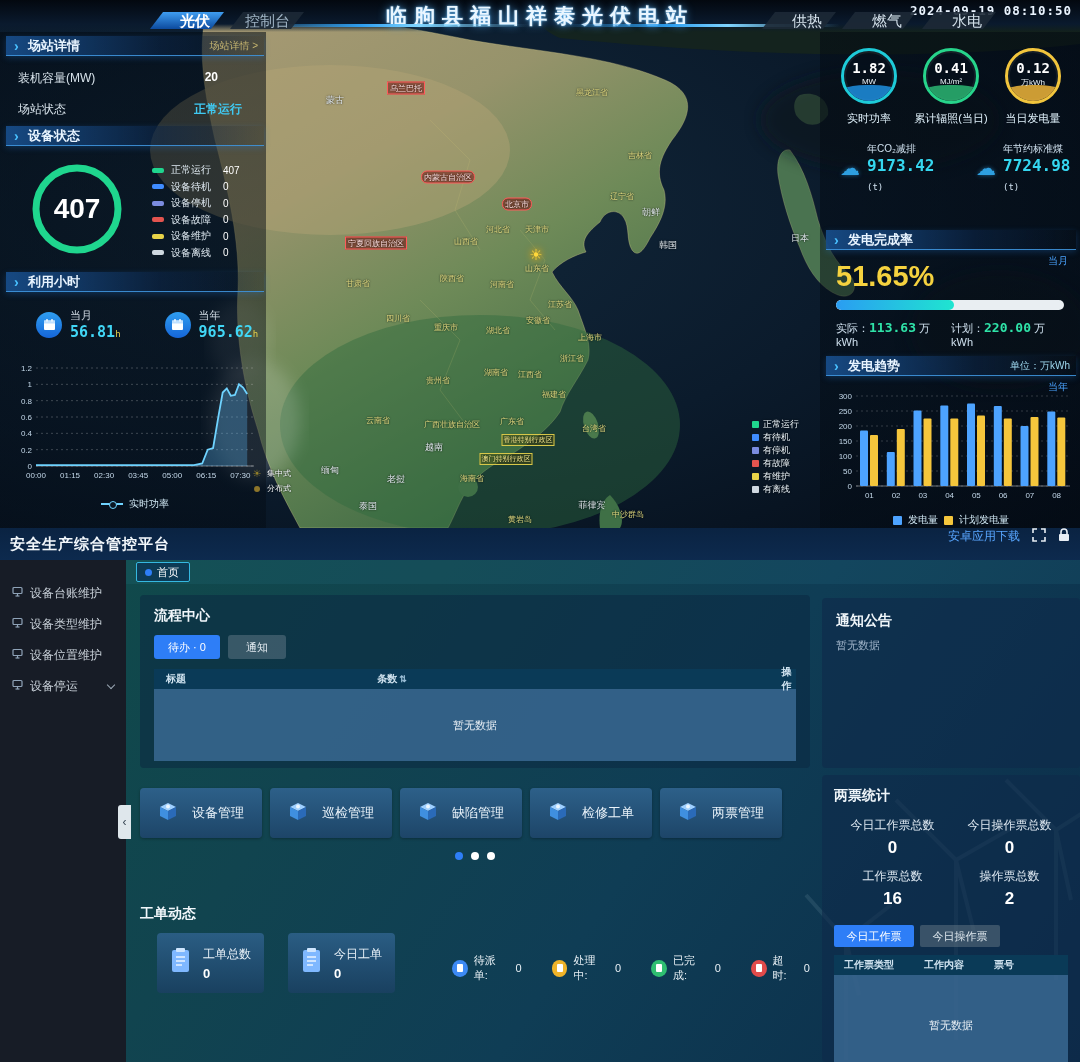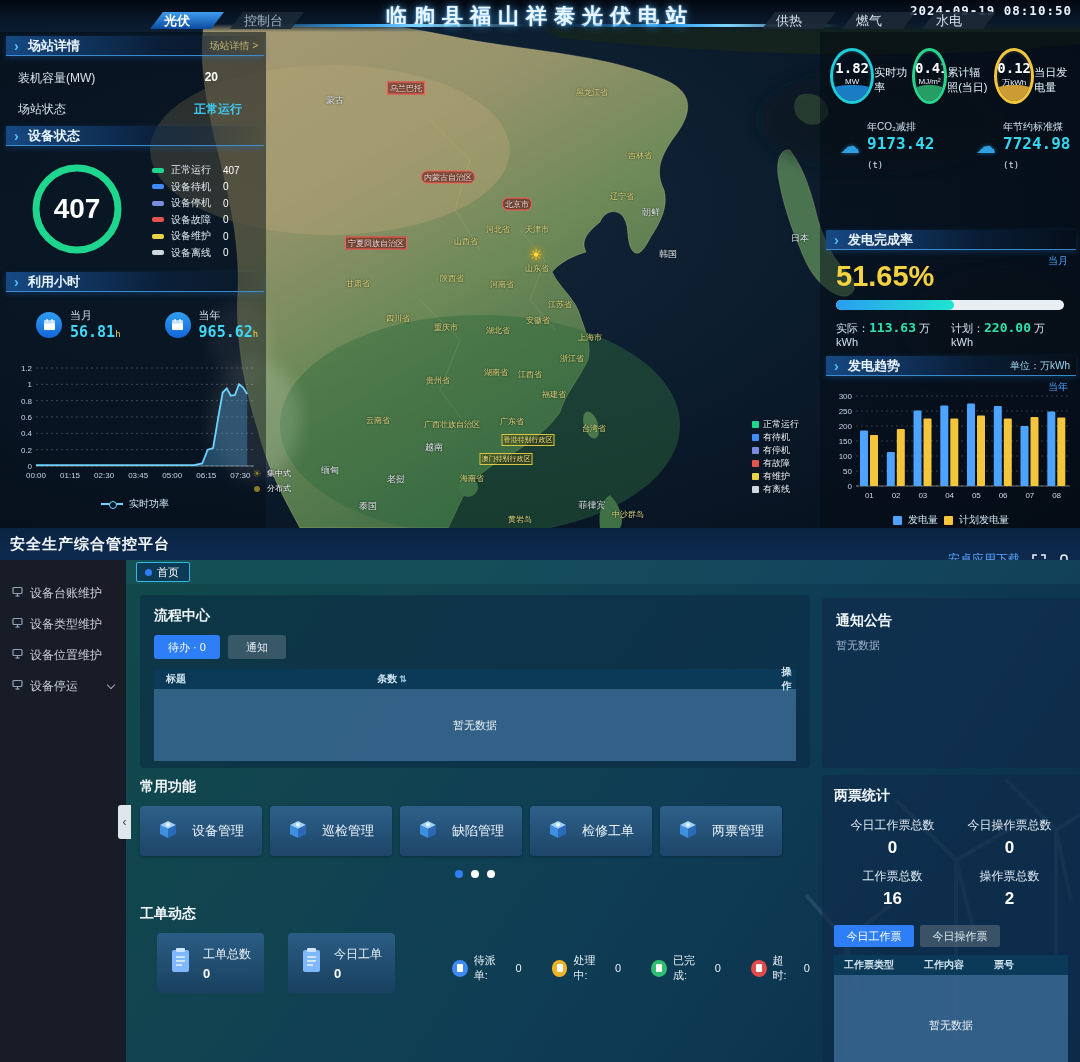--- a/index.html
+++ b/index.html
@@ -32,21 +32,21 @@
     background:linear-gradient(180deg,#03080f 0%,#0a1a2e 75%,rgba(10,26,46,0)); }
   .hdr-title { position:absolute; left:50%; top:2px; transform:translateX(-50%); font-size:21px; font-weight:bold;
     letter-spacing:7px; color:#eaf6ff; text-shadow:0 0 8px rgba(80,180,255,.9),0 0 2px #9fd8ff; white-space:nowrap; }
   .hdr-swoosh { position:absolute; top:24px; height:3px; border-radius:2px; z-index:5;
     background:linear-gradient(90deg,rgba(40,140,230,0),#2f9ff0 40%,#7fd4ff 60%,rgba(40,140,230,0)); }
   .hdr-datetime { position:absolute; right:8px; top:3px; font-size:12.5px; font-weight:bold; color:#eaf4ff;
     font-family:"DejaVu Sans Mono",monospace; letter-spacing:1px; }
   .tabs { position:absolute; top:12px; display:flex; gap:6px; z-index:6; }
   .tabs-left { left:150px; }
   .tabs-right { left:762px; }
-  .s-tab { min-width:74px; padding:0 14px; height:17px; line-height:17px; text-align:left; font-size:13px; color:#9fb3c4;
+  .s-tab { min-width:74px; padding:0 14px; height:17px; line-height:17px; text-align:right; font-size:15px; color:#9fb3c4;
     background:rgba(29,41,54,.9); clip-path:polygon(13px 0,100% 0,calc(100% - 13px) 100%,0 100%); cursor:pointer; }
   .s-tab.active { background:linear-gradient(180deg,#3f9df0,#0c4a9e); color:#fff; font-weight:bold; }
   .tabs-right .s-tab { color:#d5e2ec; }
 
   .panel { position:absolute; z-index:4; }
   .pL { left:6px; width:258px; }
   .pR { left:826px; width:250px; }
   .phead { position:relative; height:20px; line-height:20px; padding-left:22px; font-size:13px; font-weight:bold; color:#e8f4ff;
     background:linear-gradient(90deg,rgba(23,76,136,.95),rgba(12,40,78,.5) 60%,rgba(12,40,78,0));
     border-bottom:1px solid rgba(62,148,220,.9); box-shadow:0 2px 6px rgba(40,130,230,.25); }
@@ -74,21 +74,21 @@
   .util-lab { font-size:11px; color:#cfd9e2; }
   .util-val { font-size:15px; font-weight:bold; color:#41d6f5; font-family:"DejaVu Sans Mono",monospace; }
   .util-val .u { font-size:9px; color:#e8d34a; font-weight:normal; }
 
   .chart-legend { display:flex; justify-content:center; align-items:center; gap:6px; margin-top:1px; font-size:10px; color:#cfe6f2; }
   .lineglyph { display:inline-block; width:22px; height:2px; background:#6fd3ff; position:relative; }
   .lineglyph::after { content:""; position:absolute; left:8px; top:-2px; width:6px; height:6px; border-radius:50%; background:#0a1622; border:1.5px solid #6fd3ff; }
   .sq { display:inline-block; width:9px; height:9px; border-radius:1px; }
 
   .gauge-row { display:flex; justify-content:space-between; padding:12px 4px 0 4px; }
-  .gauge { width:78px; display:flex; flex-direction:row; align-items:center; }
+  .gauge { width:78px; display:flex; flex-direction:column; align-items:center; }
   .gauge-circle { position:relative; width:56px; height:56px; border-radius:50%; border:3px solid; overflow:hidden;
     box-shadow:0 0 0 2px rgba(255,255,255,.06) inset; background:rgba(5,16,28,.4); }
   .gauge-wave { position:absolute; left:-25%; bottom:-26%; width:150%; height:58%; border-radius:45%; opacity:.85; }
   .gauge-val { position:absolute; left:0; top:9px; width:100%; text-align:center; font-size:14px; font-weight:bold; color:#fff;
     font-family:"DejaVu Sans Mono",monospace; z-index:1; }
   .gauge-unit { position:absolute; left:0; top:26px; width:100%; text-align:center; font-size:8px; color:#eef6fb; z-index:1; }
   .gauge-lab { margin-top:7px; font-size:11px; color:#dff0fa; }
   .env-row { display:flex; padding:16px 0 0 14px; gap:36px; }
   .env-item { display:flex; align-items:center; gap:7px; }
   .cloud-ic { font-size:20px; color:#2e9fe0; text-shadow:0 0 4px rgba(46,159,224,.6); }
@@ -102,21 +102,21 @@
   .comp-row { position:absolute; left:10px; top:90px; width:230px; display:flex; justify-content:space-between; font-size:11px; color:#cfe0ee; }
   .comp-row b { color:#2fe3a8; font-size:13px; font-family:"DejaVu Sans Mono",monospace; }
   .caxis { stroke:rgba(255,255,255,.4); }
   .ctick { fill:#c3d7e8; font-size:8px; }
 
   
   #platform { position:absolute; left:0; top:528px; width:1080px; height:534px; }
   .pf-header { position:absolute; left:0; top:0; width:1080px; height:32px; background:linear-gradient(180deg,#0a2342,#0d2a4e);
     display:flex; align-items:center; }
   .pf-title { margin-left:10px; font-size:15px; font-weight:bold; color:#f2f7fb; letter-spacing:1px; }
-  .pf-right { position:absolute; right:10px; top:0; height:40px; display:flex; align-items:flex-end; gap:12px; }
+  .pf-right { position:absolute; right:10px; top:0; height:40px; display:flex; align-items:flex-start; gap:12px; }
   .pf-link { font-size:12px; color:#58a6ff; cursor:pointer; }
   .pf-sidebar { position:absolute; left:0; top:32px; width:126px; height:502px; background:#171c26; }
   .sb-item { position:relative; display:flex; align-items:center; height:26px; margin-top:5px; padding-left:12px; cursor:pointer; color:#c9d1d9; font-size:12px; gap:7px; }
   .sb-item:first-child { margin-top:20px; }
   .sb-chev { position:absolute; right:12px; top:9px; width:6px; height:6px; border-right:1.5px solid #9aa7b4; border-bottom:1.5px solid #9aa7b4; transform:rotate(45deg); }
   .pf-content { position:absolute; left:126px; top:32px; width:954px; height:502px; overflow:hidden;
     background:linear-gradient(125deg,#10494b 0%,#11444f 25%,#0f3d55 55%,#0b2c49 100%); }
   .home-tab { position:absolute; left:10px; top:2px; height:20px; padding:0 10px 0 8px; display:flex; align-items:center; gap:5px;
     background:#0d3b55; border:1px solid #35b8e0; border-radius:2px; font-size:11px; color:#fff; cursor:pointer; z-index:3; }
   .home-dot { width:7px; height:7px; border-radius:50%; background:#2e7ef7; }
@@ -219,21 +219,21 @@
     </svg>
 
     <div id="map-labels">
         <div class="map-label country" style="left: 335px; top: 100px;">蒙古</div>
         <div class="map-label red" style="left: 406px; top: 88px;">乌兰巴托</div>
         <div class="map-label" style="left: 592px; top: 92px;">黑龙江省</div>
         <div class="map-label" style="left: 640px; top: 155px;">吉林省</div>
         <div class="map-label" style="left: 622px; top: 196px;">辽宁省</div>
         <div class="map-label red" style="left: 448px; top: 177px; border-radius: 6px;">内蒙古自治区</div>
         <div class="map-label country" style="left: 651px; top: 212px;">朝鲜</div>
-        <div class="map-label country" style="left: 668px; top: 254px;">韩国</div>
+        <div class="map-label country" style="left: 668px; top: 245px;">韩国</div>
         <div class="map-label country" style="left: 800px; top: 238px;">日本</div>
         <div class="map-label red" style="left: 517px; top: 204px; border-radius: 6px;">北京市</div>
         <div class="map-label" style="left: 498px; top: 229px;">河北省</div>
         <div class="map-label" style="left: 537px; top: 229px;">天津市</div>
         <div class="map-label" style="left: 466px; top: 241px;">山西省</div>
         <div class="map-label red" style="left: 376px; top: 243px;">宁夏回族自治区</div>
         <div class="map-label" style="left: 537px; top: 268px;">山东省</div>
         <div class="map-label" style="left: 452px; top: 278px;">陕西省</div>
         <div class="map-label" style="left: 358px; top: 283px;">甘肃省</div>
         <div class="map-label" style="left: 502px; top: 284px;">河南省</div>
@@ -641,21 +641,20 @@
         </div>
         <div class="thead" id="proc-thead">
             <span style="padding-left: 12px; width: 215px;">标题</span>
             <span style="width: 220px; text-align: center;">条数<span class="sort-ic">⇅</span></span>
             <span style="padding-left: 310px;">操作</span>
           </div>
         <div class="tbody">暂无数据</div>
       </div>
 
       <div class="pf-panel" id="quick-functions">
-        <div class="pf-ptitle">常用功能</div>
         <div class="qf-row" id="qf-row">
             <div class="qf-tile">
               <span><svg width="28" height="28" viewBox="0 0 28 28">
                   <polygon points="6,10 14,6 22,10 14,14" fill="#9fd0ff"></polygon>
                   <polygon points="6,10 14,14 14,23 6,19" fill="#3f8fe0"></polygon>
                   <polygon points="22,10 14,14 14,23 22,19" fill="#2a6ab8"></polygon>
                   <circle cx="14" cy="9.5" r="2" fill="#eaf6ff"></circle>
                 </svg></span>
               <span class="qf-label">设备管理</span>
             </div>

